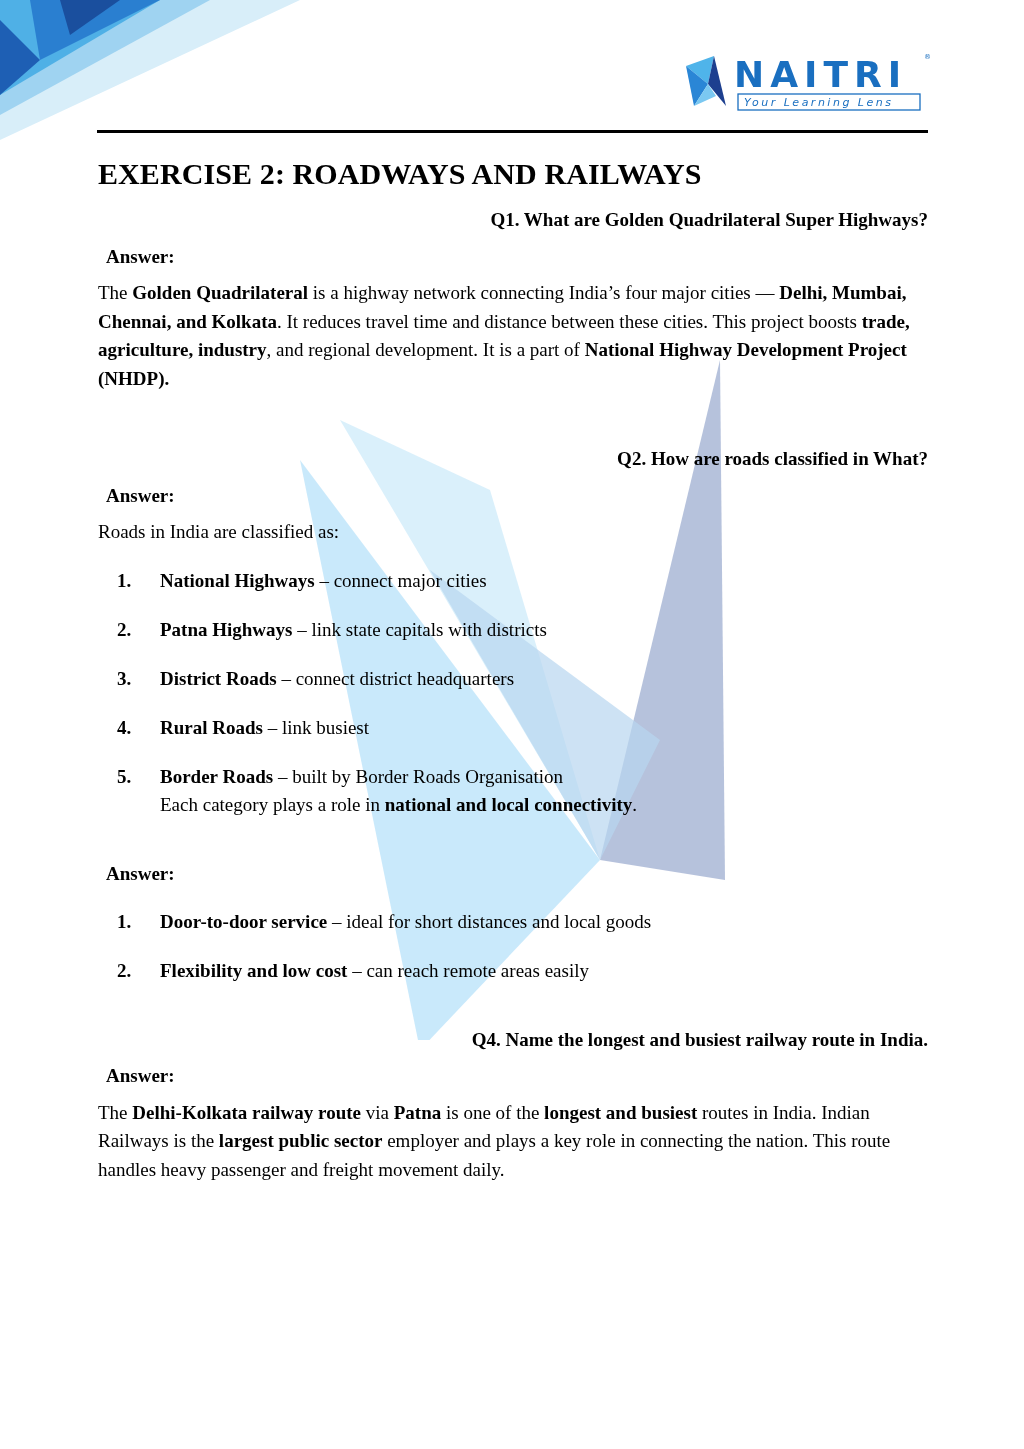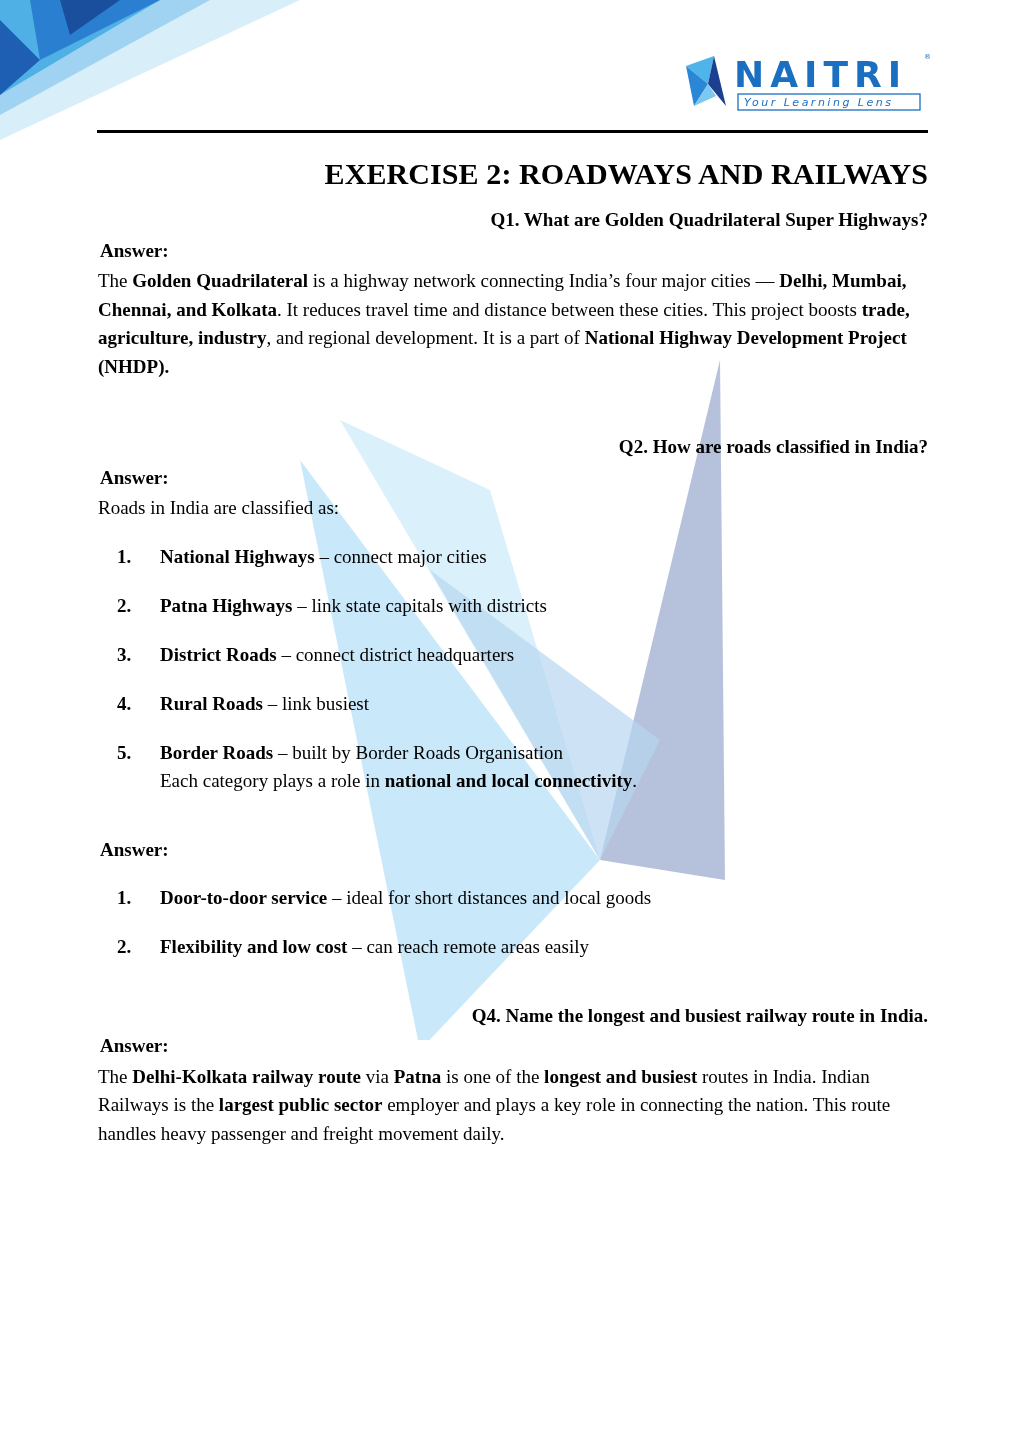--- a/index.html
+++ b/index.html
@@ -5,23 +5,23 @@
   html, body { margin:0; padding:0; background:#ffffff; }
   body {
     width:1024px; height:1449px; position:relative; overflow:hidden;
     font-family:"Liberation Serif", "DejaVu Serif", serif; color:#000;
   }
   .corner { position:absolute; left:0; top:0; width:300px; height:140px; }
   .watermark { position:absolute; left:300px; top:360px; width:460px; height:680px; }
   .logo { position:absolute; left:684px; top:50px; width:250px; height:70px; }
   .rule { position:absolute; left:97px; top:130px; width:831px; height:3px; background:#000; }
   .content { position:absolute; left:98px; top:150px; width:830px; font-size:19px; line-height:28.5px; }
-  h1 { font-size:30px; font-weight:bold; margin:6px 0 14px 0; line-height:36px; letter-spacing:0.1px;text-align:right; }
+  h1 { font-size:30px; font-weight:bold; margin:6px 0 14px 0; line-height:36px; letter-spacing:0.1px; }
   .q { font-weight:bold; margin:0;text-align:right; }
-  .a-label { font-weight:bold; margin:2px; }
+  .a-label { font-weight:bold; margin:8px; }
   p { margin:0; }
   .section { margin-bottom:40px; }
   ol { list-style:none; padding:0; margin:20px 0 0 0; }
   ol li { position:relative; padding-left:62px; margin-bottom:20.5px; }
   ol li .num { position:absolute; left:19px; top:0; font-weight:bold; }
   ol li:last-child { margin-bottom:0; }
   b { font-weight:bold; }
 </style>
 </head>
 <body>
@@ -62,21 +62,21 @@
 
   <div class="section">
     <p class="q">Q1. What are Golden Quadrilateral Super Highways?</p>
     <p class="a-label">Answer:</p>
     <p><span>The </span><b>Golden Quadrilateral</b><span> is a highway network connecting India’s four major cities — </span><b>Delhi, Mumbai, Chennai, and Kolkata</b><span>. It reduces travel time and distance between these cities. This project boosts </span><b>trade, agriculture, industry</b><span>, and regional development. It is a part of </span><b>National Highway Development Project (NHDP).</b></p>
   </div>
 
   <div style="height:12px"></div>
 
   <div class="section">
-    <p class="q">Q2. How are roads classified in India?</p>
+    <p class="q">Q2. How are roads classified in What?</p>
     <p class="a-label">Answer:</p>
     <p>Roads in India are classified as:</p>
     <ol>
       <li><span class="num">1.</span><b>National Highways</b><span> – connect major cities</span></li>
       <li><span class="num">2.</span><b>Patna Highways</b><span> – link state capitals with districts</span></li>
       <li><span class="num">3.</span><b>District Roads</b><span> – connect district headquarters</span></li>
       <li><span class="num">4.</span><b>Rural Roads</b><span> – link busiest</span></li>
       <li><span class="num">5.</span><b>Border Roads</b><span> – built by Border Roads Organisation</span><br><span><span>Each category plays a role in </span><b>national and local connectivity</b><span>.</span></span></li>
     </ol>
   </div>

